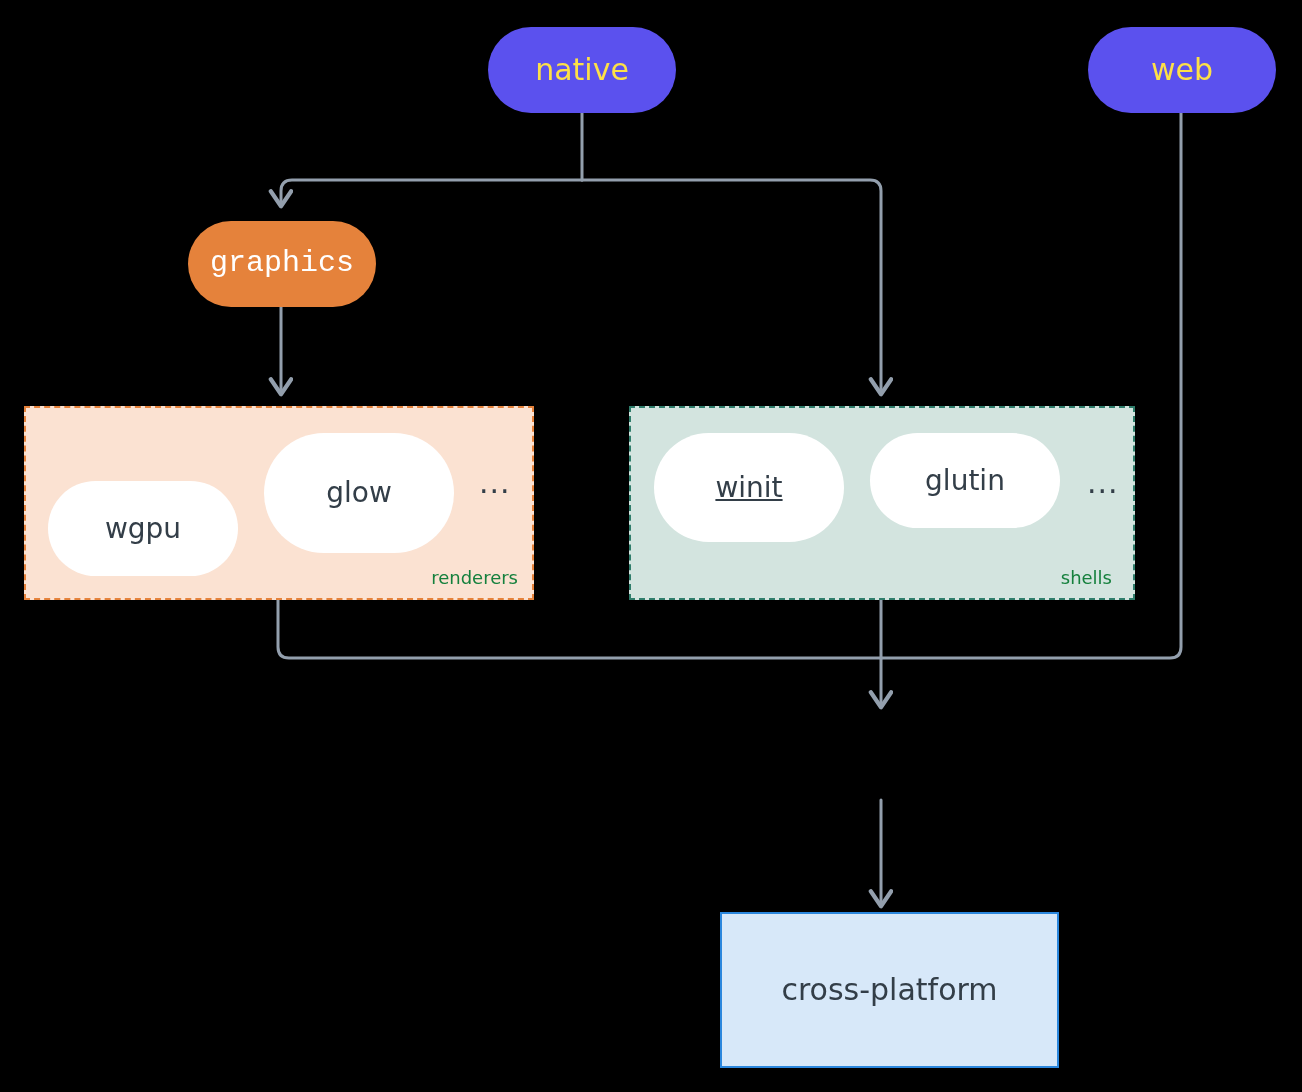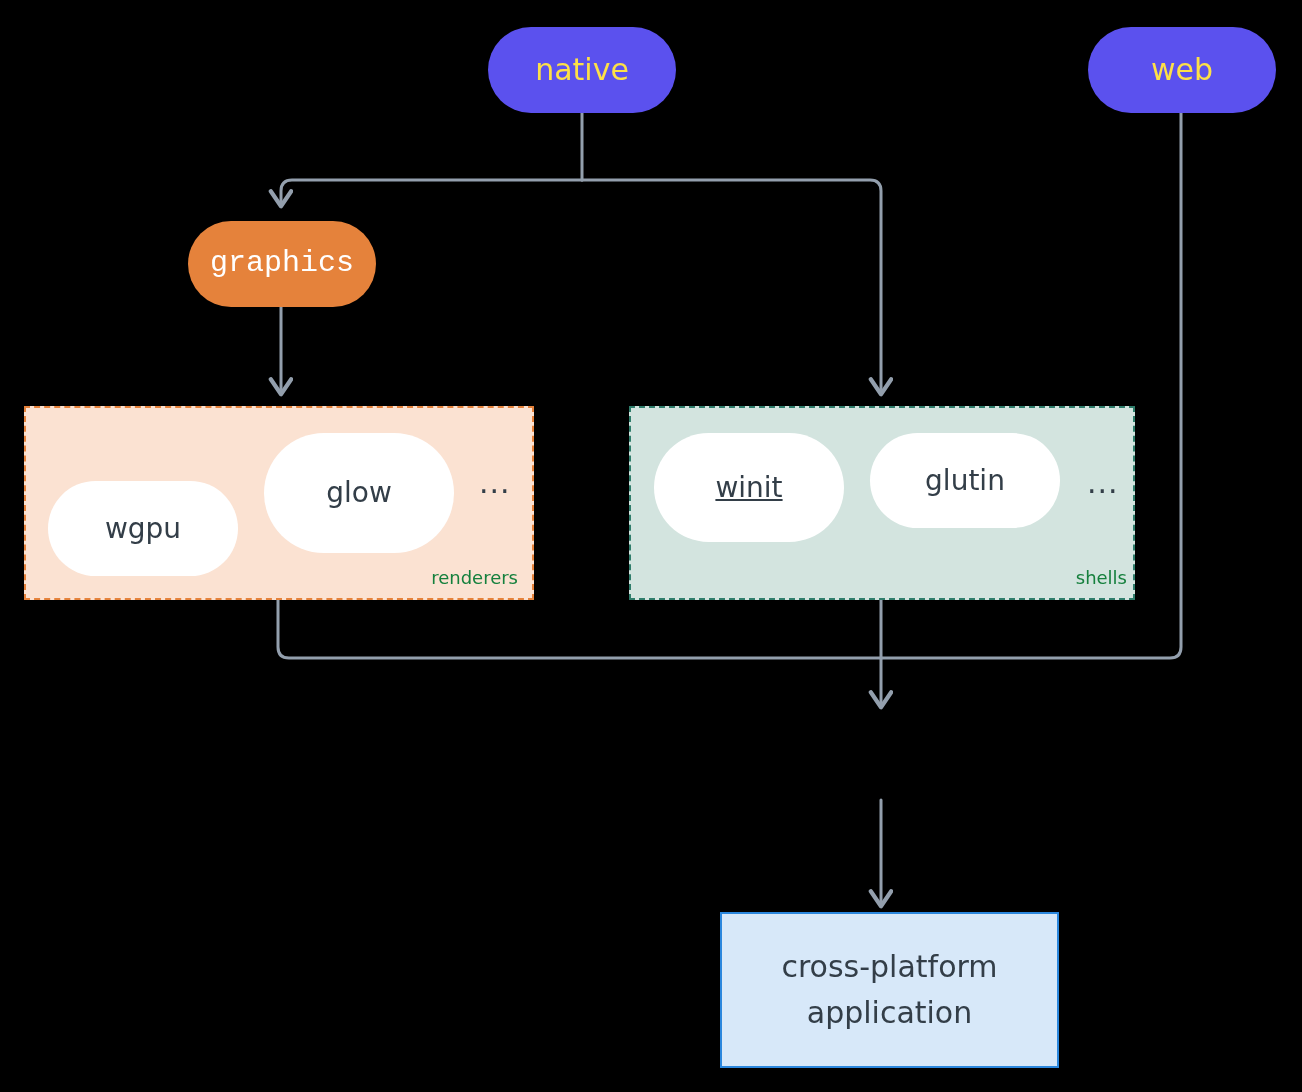--- a/index.html
+++ b/index.html
@@ -159,34 +159,33 @@
     <span>wgpu</span>
   </div>
 
   <div class="node pill pill-white" style="left:264px; top:433px; width:190px; height:120px;">
     <span>glow</span>
   </div>
 
   <div class="ellipsis" style="left:479px; top:465px;">...</div>
 
   <div class="cluster cluster-shells" style="left:629px; top:406px; width:506px; height:194px;">
-    <div class="cluster-label" style="right:6px; bottom:10px;">shells</div>
+    <div class="cluster-label" style="right:21px; bottom:10px;">shells</div>
   </div>
 
   <div class="node pill pill-white" style="left:654px; top:433px; width:190px; height:109px;text-decoration:underline;">
     <span>winit</span>
   </div>
 
   <div class="node pill pill-white" style="left:870px; top:433px; width:190px; height:95px;">
     <span>glutin</span>
   </div>
 
   <div class="ellipsis" style="left:1087px; top:465px;">...</div>
 
 
   <div class="rect-app" style="left:720px; top:912px; width:339px; height:156px;">
     <div>
       <div>cross-platform</div>
-      <div>application</div>
     </div>
   </div>
 
 </div>
 
 </body></html>

